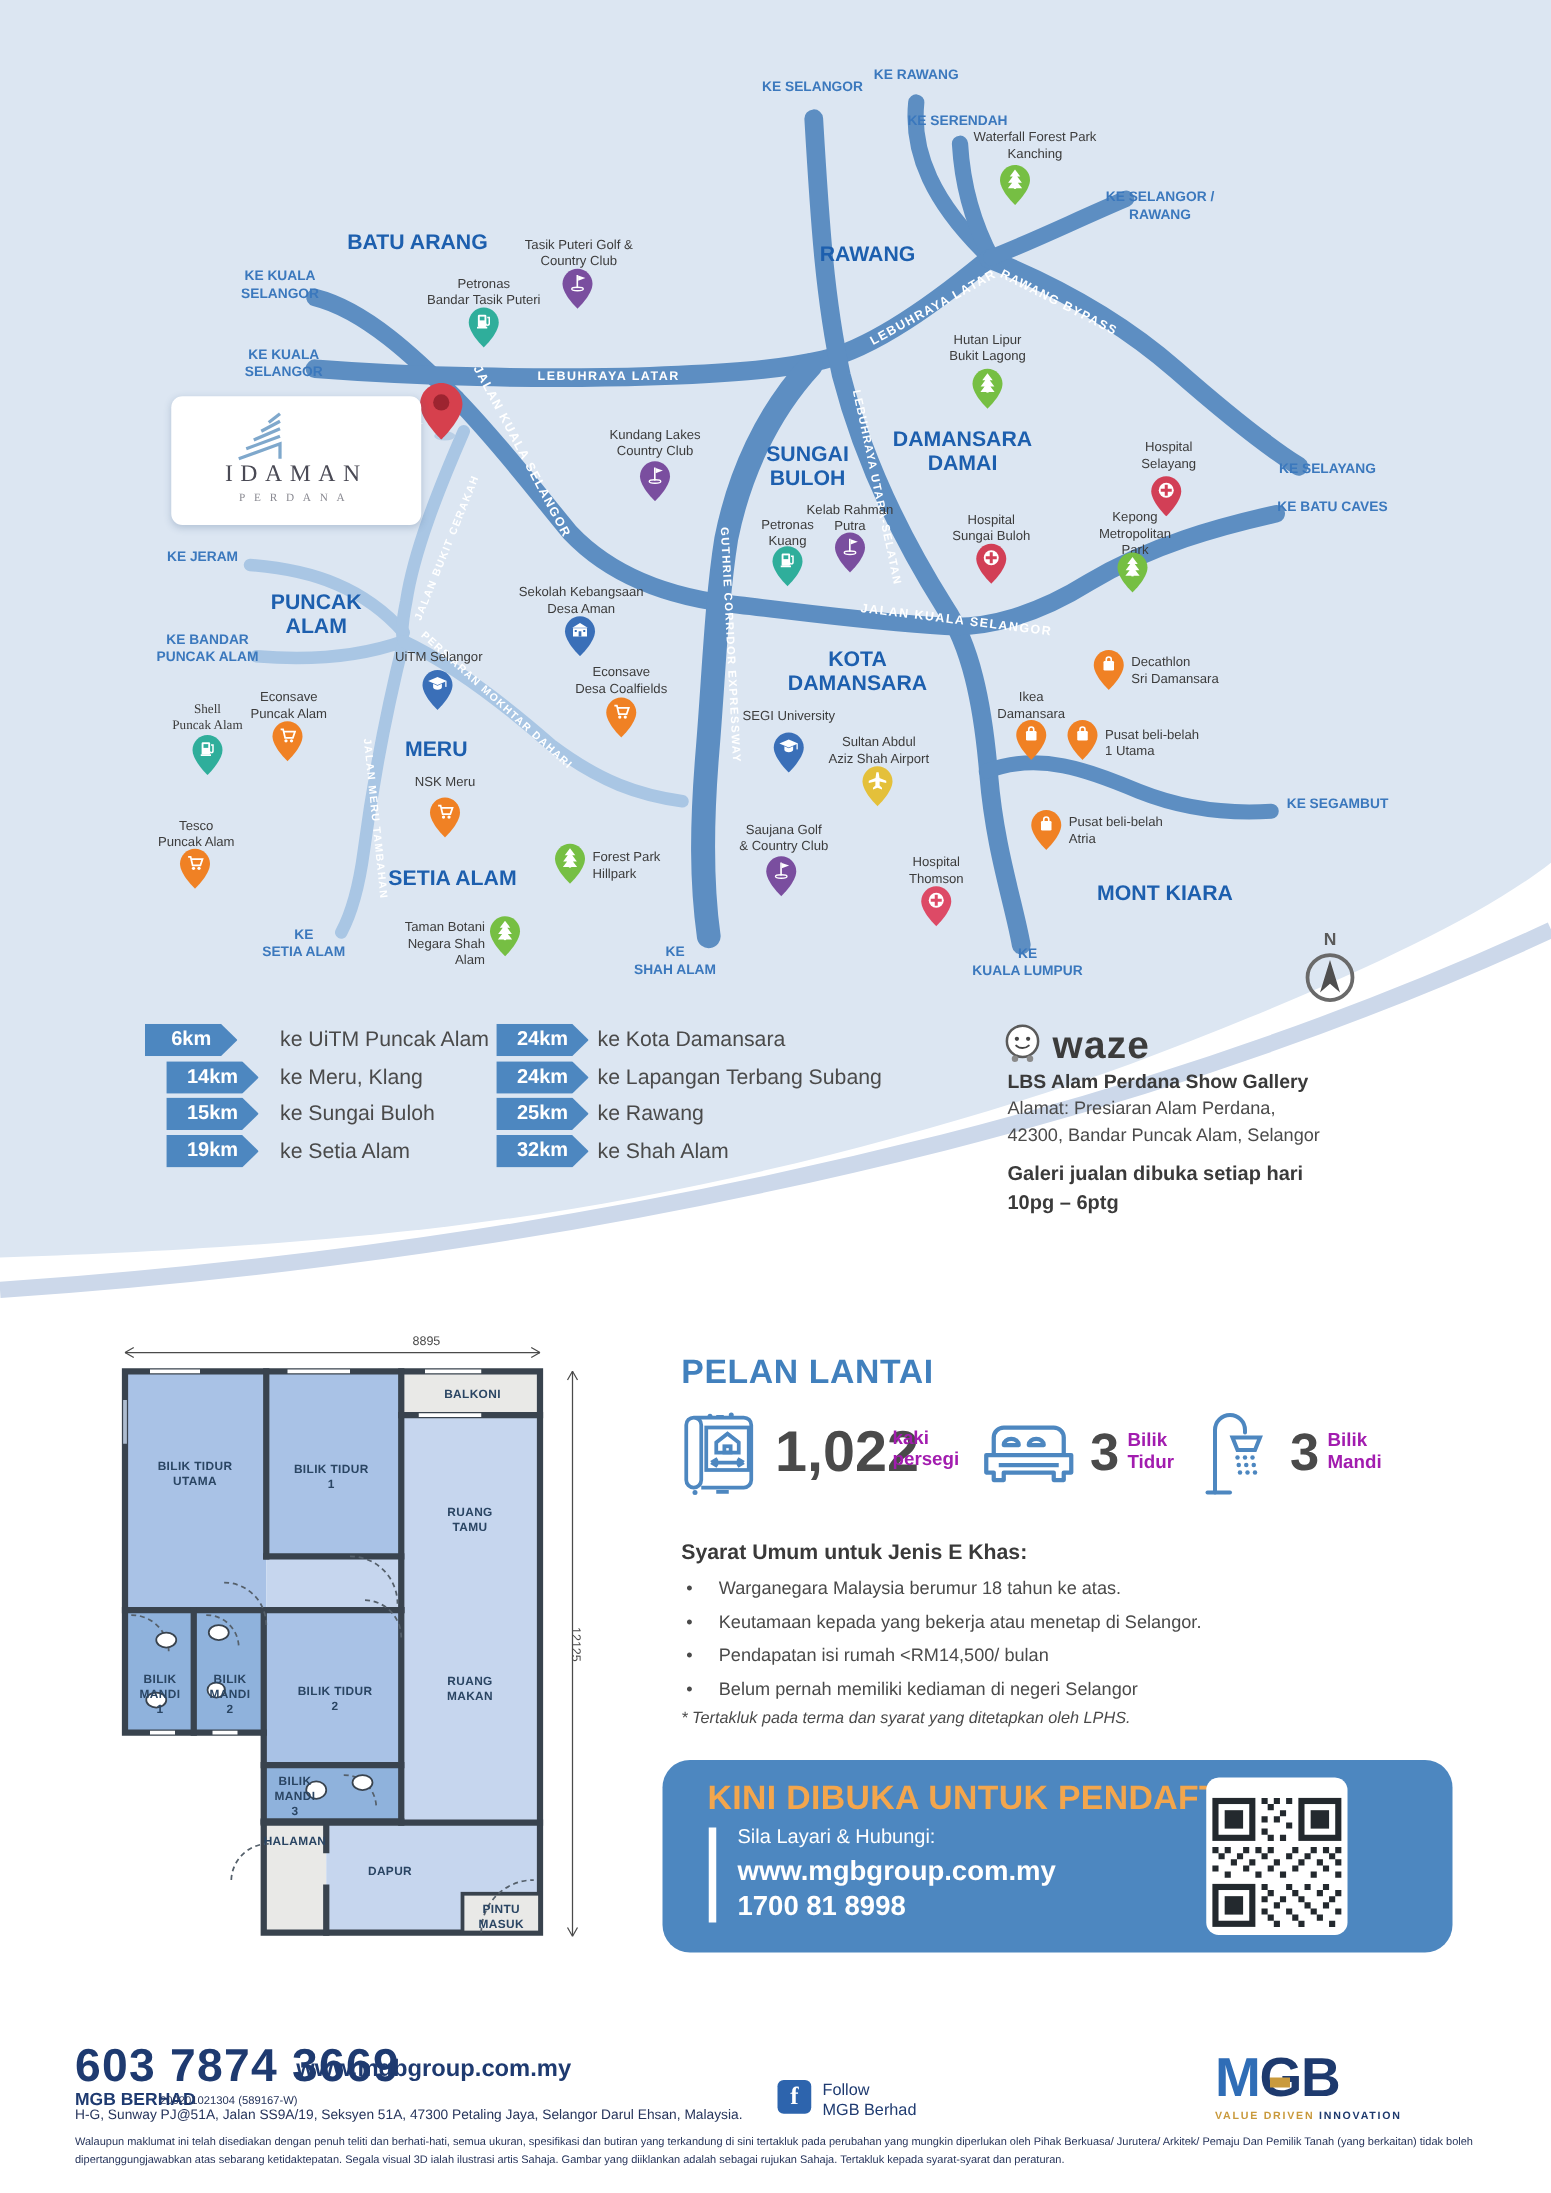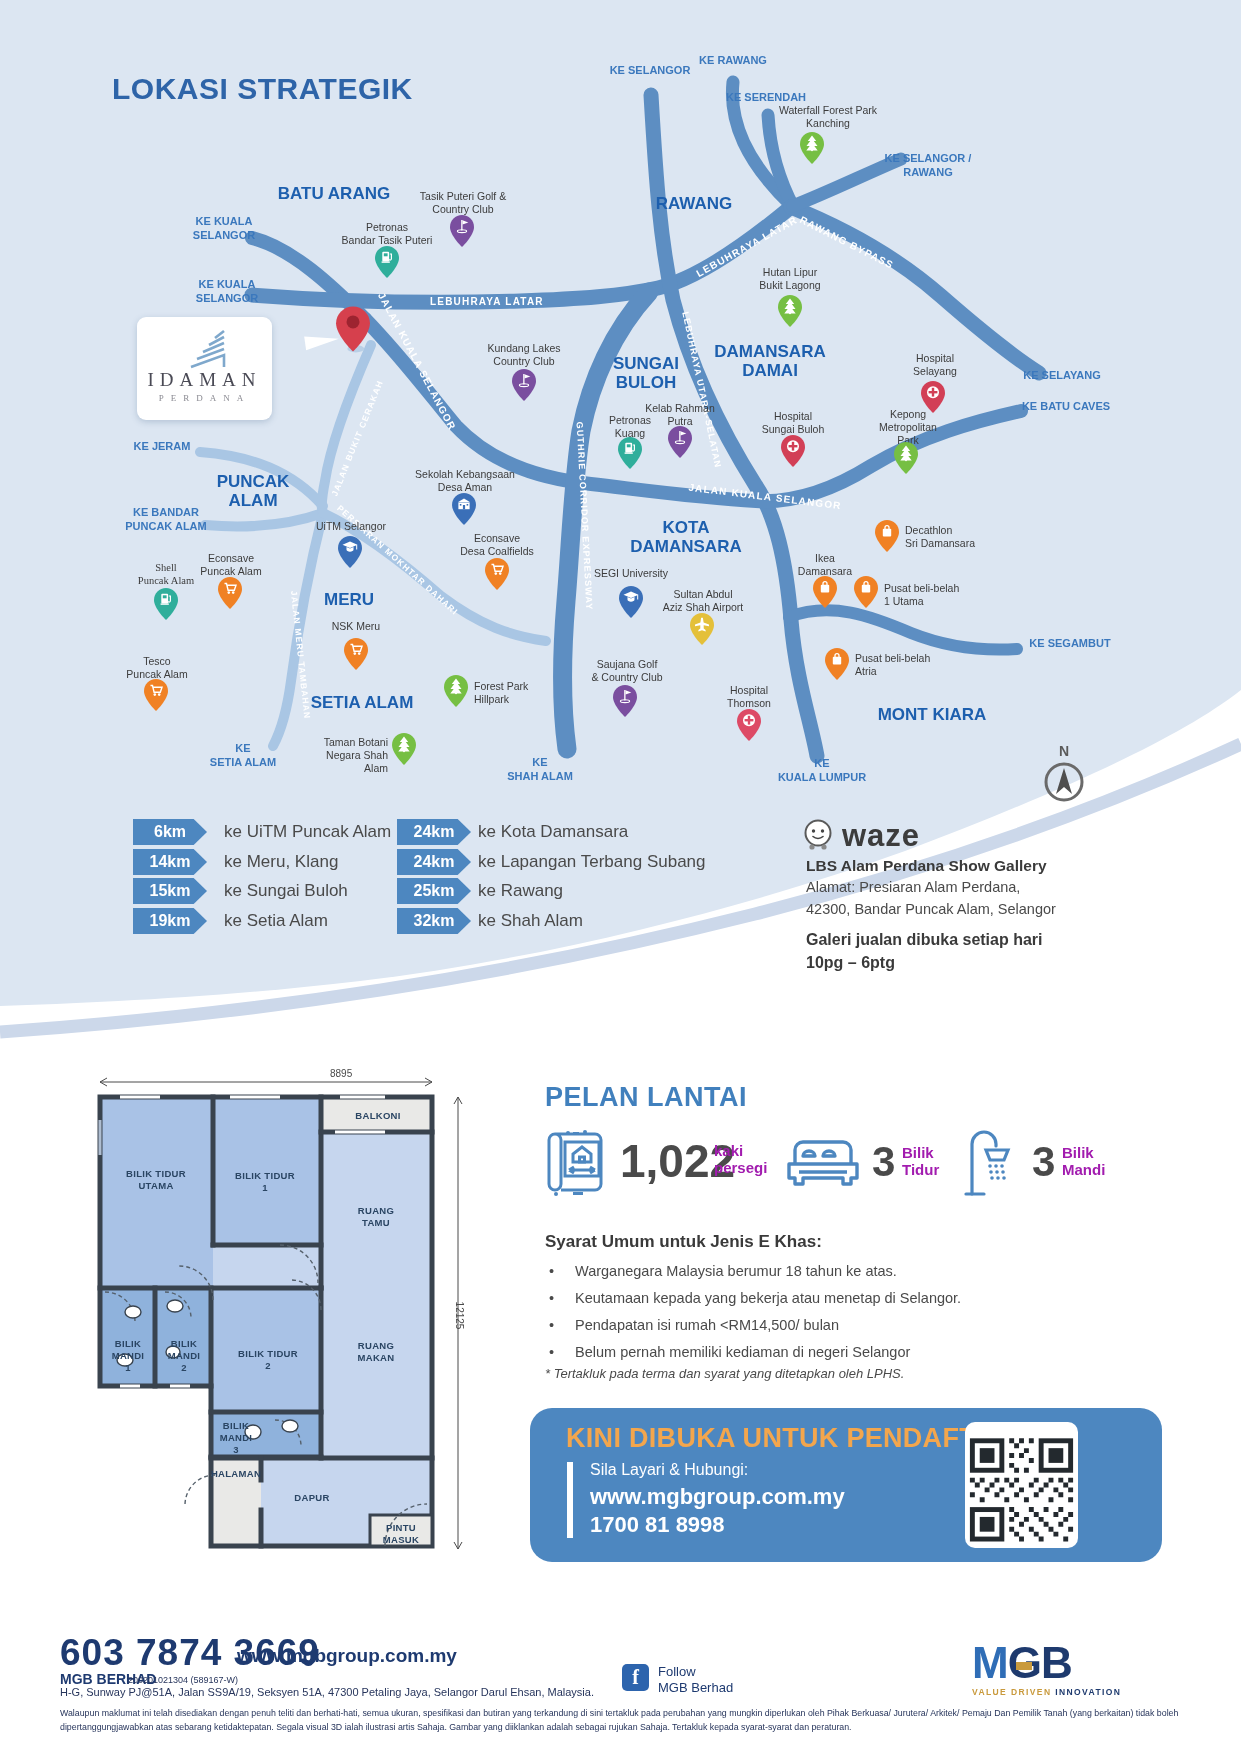--- a/index.html
+++ b/index.html
@@ -14,21 +14,21 @@
   .roadlbl{position:absolute;color:#fff;font-weight:bold;font-size:10px;letter-spacing:1.2px;white-space:nowrap;transform-origin:center;}
   .poi-label{position:absolute;color:#3c3c3c;font-size:10.5px;text-align:center;white-space:pre-line;line-height:1.22;}
   .tl{text-align:left;} .tr{text-align:right;}
   .pin{position:absolute;width:26px;height:34px;color:var(--c);}
   .pin .shape{fill:var(--c);}
   .pin-main{position:absolute;width:38px;height:48px;color:#d6404d;}
   .p-purple{--c:#7a4e9f;} .p-green{--c:#76bf43;} .p-teal{--c:#2fae9b;}
   .p-orange{--c:#f08124;} .p-blue{--c:#3a6fb8;} .p-yellow{--c:#e4c03a;}
   .p-red{--c:#d23f56;} .p-pink{--c:#dd4a66;}
   
-  .callout{position:absolute;left:137px;top:317px;width:135px;height:103px;background:#fff;border-radius:9px;
+  .callout{position:absolute;left:137px;top:317px;width:200px;height:103px;background:#fff;border-radius:9px;
            box-shadow:0 2px 6px rgba(60,90,130,.25);text-align:center;}
   .callout .l1{margin-top:52px;font-family:"Liberation Serif","DejaVu Serif",serif;font-size:19px;letter-spacing:6px;color:#4a4a55;}
   .callout .l2{font-family:"Liberation Serif","DejaVu Serif",serif;font-size:9px;letter-spacing:7px;color:#8a8a92;margin-top:2px;}
   .callout-tip{position:absolute;left:305px;top:334px;width:0;height:0;border-top:7px solid transparent;border-bottom:7px solid transparent;border-left:34px solid #fff;transform:rotate(-8deg);}
   
   .dist-badge{position:absolute;width:74px;height:26px;background:#4d87c0;color:#fff;font-weight:bold;font-size:16px;
               line-height:26px;text-align:center;clip-path:polygon(0 0,82% 0,100% 50%,82% 100%,0 100%);}
   .dist-dest{position:absolute;height:26px;line-height:26px;font-size:17px;color:#4a4a4a;white-space:nowrap;}
   
   .waze-word{position:absolute;font-size:31px;font-weight:bold;color:#3c3c3c;letter-spacing:1px;}
@@ -145,21 +145,20 @@
     <path d="M733,82 C729,122 746,162 792,206" stroke-width="13"></path>
     <path d="M768,115 C770,150 780,182 794,208" stroke-width="13"></path>
     <path d="M791,207 C851,231 901,261 941,296 C981,331 1012,356 1039,373" stroke-width="15"></path>
     <path d="M793,206 C831,191 861,176 901,159" stroke-width="13"></path>
     <path d="M365,319 C401,356 431,396 456,426 C491,463 541,479 591,484 C651,491 701,498 756,501 C791,503 831,491 871,466 C921,436 976,421 1021,411" stroke-width="14"></path>
     <path d="M789,617 C831,601 871,616 911,633 C951,649 986,651 1017,649" stroke-width="12"></path>
     <path d="M649,292 C613,331 591,381 581,431 C573,481 571,541 566,601 C561,661 561,706 567,749" stroke-width="19"></path>
   </g>
 </svg>
 
-<div class="map-title">LOKASI STRATEGIK</div>
 
 <div class="roadlbl" style="left:430px;top:296px;">LEBUHRAYA LATAR</div>
 <div class="roadlbl" style="left:690px;top:241px;transform:rotate(-29deg);">LEBUHRAYA LATAR</div>
 <div class="roadlbl" style="left:795px;top:237px;transform:rotate(27deg);">RAWANG BYPASS</div>
 <div class="roadlbl" style="left:340px;top:356px;transform:rotate(62deg);">JALAN KUALA SELANGOR</div>
 <div class="roadlbl" style="left:688px;top:491px;transform:rotate(7deg);">JALAN KUALA SELANGOR</div>
 <div class="roadlbl" style="left:622px;top:385px;transform:rotate(78deg);font-size:9px;">LEBUHRAYA UTARA-SELATAN</div>
 <div class="roadlbl" style="left:490px;top:511px;transform:rotate(87deg);font-size:9px;">GUTHRIE CORRIDOR EXPRESSWAY</div>
 <div class="roadlbl" style="left:295px;top:433px;transform:rotate(-68deg);font-size:8.5px;">JALAN BUKIT CERAKAH</div>
 <div class="roadlbl" style="left:318px;top:555px;transform:rotate(42deg);font-size:8.5px;">PERSIARAN MOKHTAR DAHARI</div>
@@ -383,21 +382,21 @@
   <div class="l2">PERDANA</div>
 </div>
 
 <svg class="abs" style="left:1038px;top:742px;" width="52" height="68" viewBox="0 0 52 68">
   <text x="26" y="14" text-anchor="middle" font-size="14" font-weight="bold" fill="#5a5a5a">N</text>
   <circle cx="26" cy="40" r="18" fill="none" stroke="#6a6a6a" stroke-width="3"></circle>
   <path d="M26 26 L18 52 L26 45 L34 52 Z" fill="#4f4f4f"></path>
 </svg>
 
 <div>
-  <div class="dist-badge" style="left:133px;top:819px;">6km</div>
+  <div class="dist-badge" style="left:116px;top:819px;">6km</div>
   <div class="dist-dest" style="left:224px;top:819px;">ke UiTM Puncak Alam</div>
   <div class="dist-badge" style="left:133px;top:849px;">14km</div>
   <div class="dist-dest" style="left:224px;top:849px;">ke Meru, Klang</div>
   <div class="dist-badge" style="left:133px;top:878px;">15km</div>
   <div class="dist-dest" style="left:224px;top:878px;">ke Sungai Buloh</div>
   <div class="dist-badge" style="left:133px;top:908px;">19km</div>
   <div class="dist-dest" style="left:224px;top:908px;">ke Setia Alam</div>
   <div class="dist-badge" style="left:397px;top:819px;">24km</div>
   <div class="dist-dest" style="left:478px;top:819px;">ke Kota Damansara</div>
   <div class="dist-badge" style="left:397px;top:849px;">24km</div>

